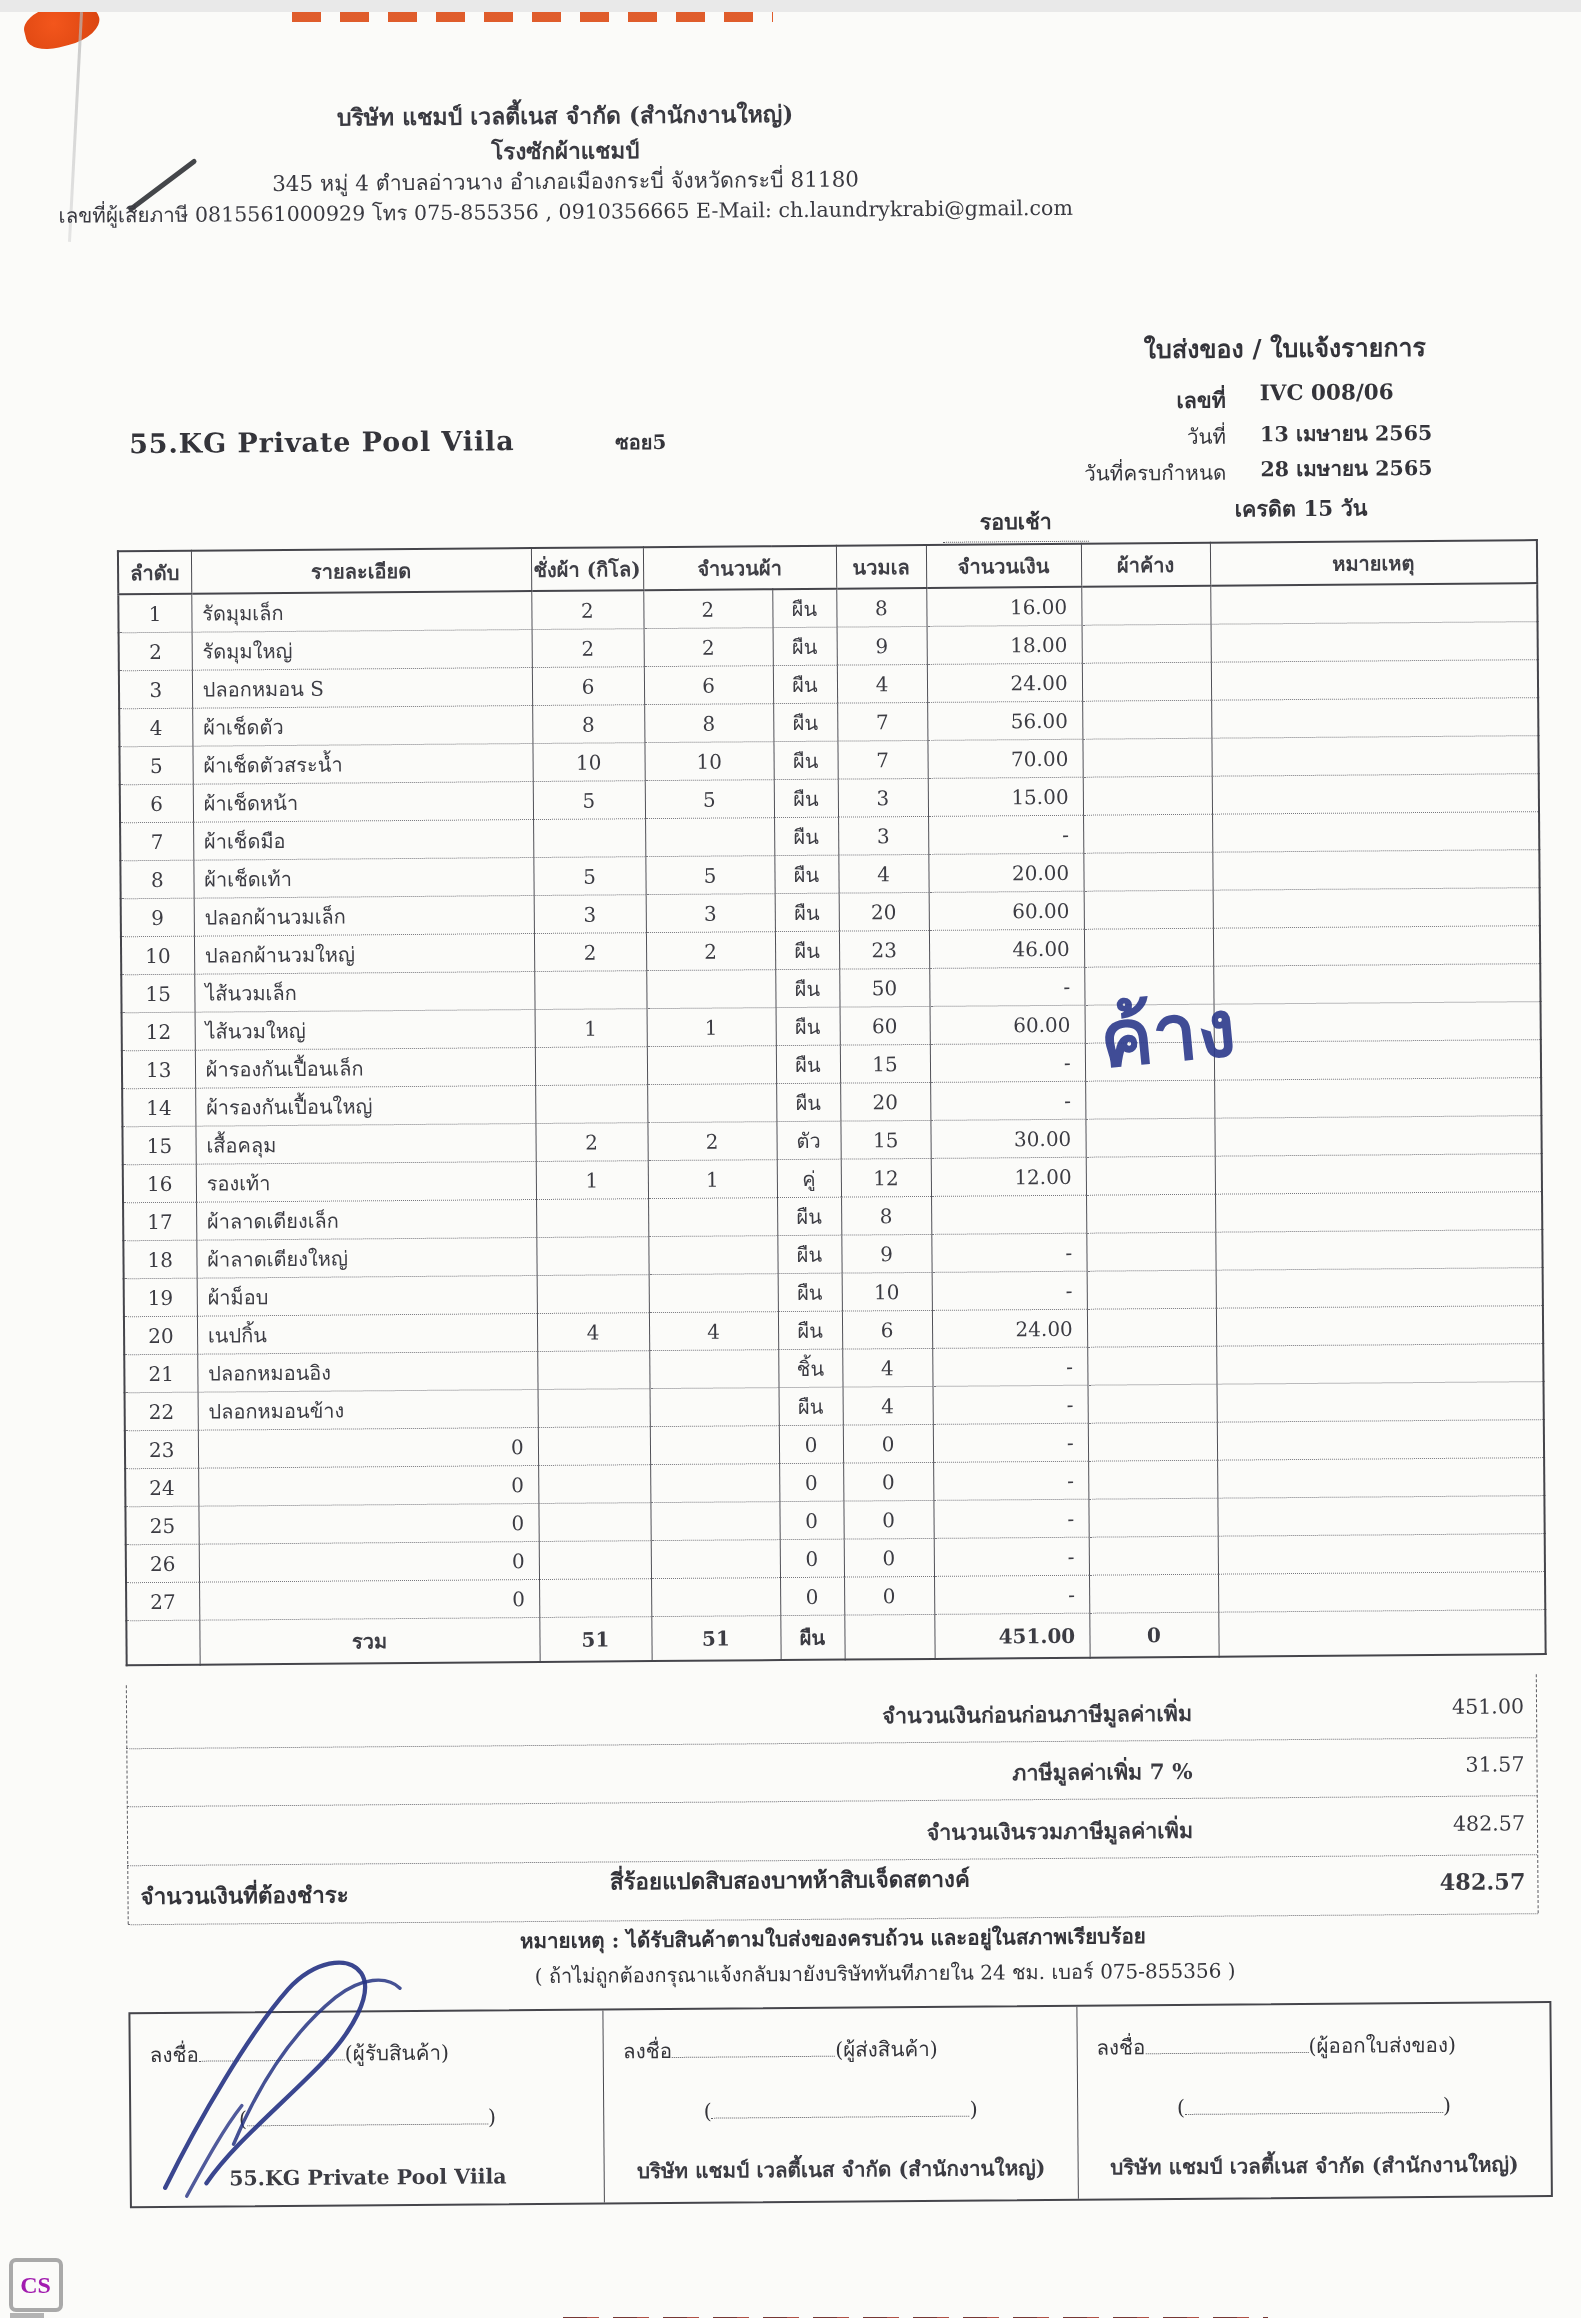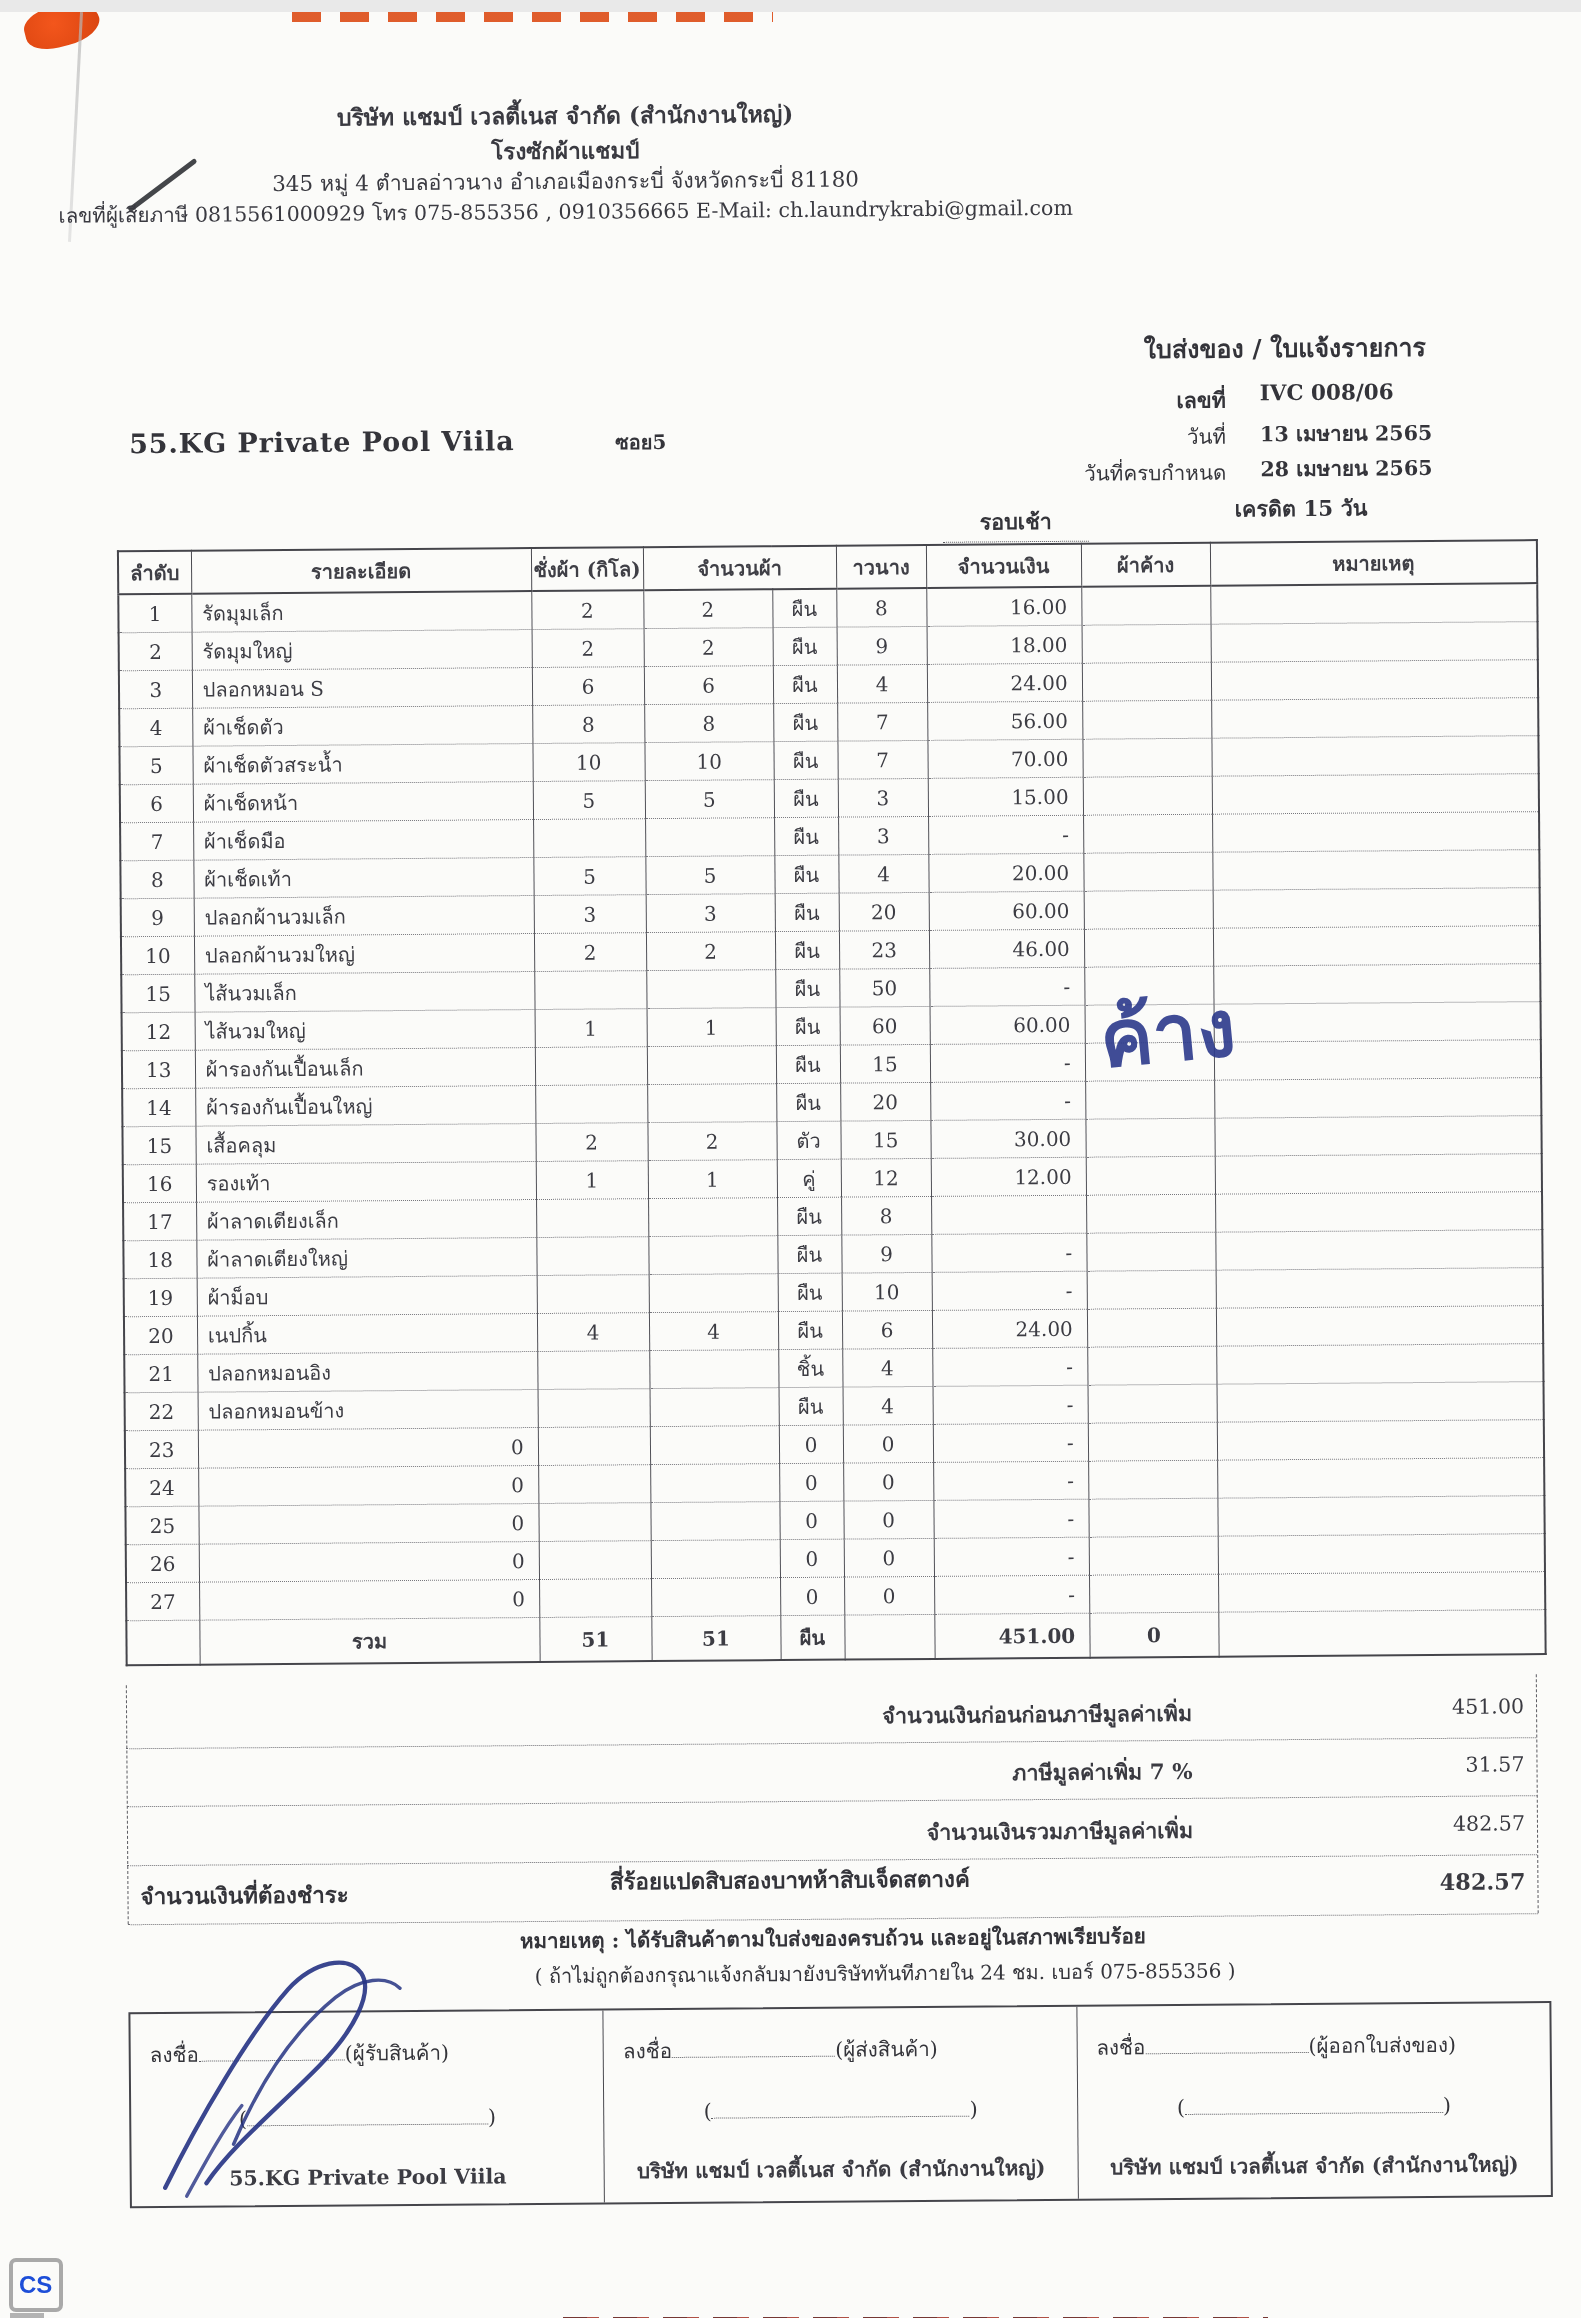--- a/index.html
+++ b/index.html
@@ -48,22 +48,22 @@
     background:repeating-linear-gradient(90deg,#dd4f1a 0 29px,rgba(0,0,0,0) 29px 48px);opacity:.92;}
   .bottom-dashes{position:absolute;left:563px;top:2305px;width:705px;height:10.3px;
     background:repeating-linear-gradient(90deg,#5e1411 0 24px,#a33226 24px 36px,rgba(0,0,0,0) 36px 50px);opacity:.85;}
   .blob{position:absolute;left:24px;top:-6.9px;width:76px;height:41px;
     background:radial-gradient(circle at 40% 40%,#f3561c,#d8430f);border-radius:48% 60% 55% 45%;transform:rotate(-14deg);}
   .crease{position:absolute;left:74px;top:0;width:2.6px;height:230px;background:linear-gradient(#b4b4b4,#dcdcdc);transform:rotate(3deg);opacity:.7;}
   .penslash{position:absolute;left:129px;top:196px;width:84px;height:5.2px;background:#44464a;border-radius:3.4px;transform:rotate(-37deg);transform-origin:left center;}
   .handwrite{position:absolute;left:1099px;top:961px;font-size:79px;color:#2c3a8c;transform:rotate(-5deg);font-weight:bold;opacity:.9;}
   
   .cs-logo{position:absolute;left:8.6px;top:2246px;width:46px;height:46px;border:4.3px solid #a9a9a9;border-radius:6.9px;
-    display:flex;align-items:center;justify-content:center;font-family:Liberation Sans, sans-serif;
-    font-weight:bold;font-size:24px;color:#1d4ed8;}
+    display:flex;align-items:center;justify-content:center;font-family:Liberation Serif, serif;
+    font-weight:bold;font-size:24px;color:#a21caf;}
   .cs-tab{position:absolute;left:10.3px;top:2301px;width:34px;height:13.8px;background:#b3b3b3;}
   .cs-text{position:absolute;left:70px;top:2252px;font-family:"DejaVu Sans","Liberation Sans",sans-serif;
     font-size:38px;color:#a5a5a5;}
 </style>
 </head>
 <body>
 
 <div class="page">
 
   <div class="blob"></div>
@@ -103,21 +103,21 @@
           <col style="width:155px">
           <col style="width:129px">
           <col style="width:327px">
       </colgroup>
       <thead>
         <tr>
           <th>ลำดับ</th>
           <th>รายละเอียด</th>
           <th>ชั่งผ้า (กิโล)</th>
           <th colspan="2">จำนวนผ้า</th>
-          <th>าวนาง</th>
+          <th>นวมเล</th>
           <th>จำนวนเงิน</th>
           <th>ผ้าค้าง</th>
           <th>หมายเหตุ</th>
         </tr>
       </thead>
       <tbody>
           <tr>
             <td class="c">1</td>
             <td class="l">รัดมุมเล็ก</td>
             <td class="c">2</td>

